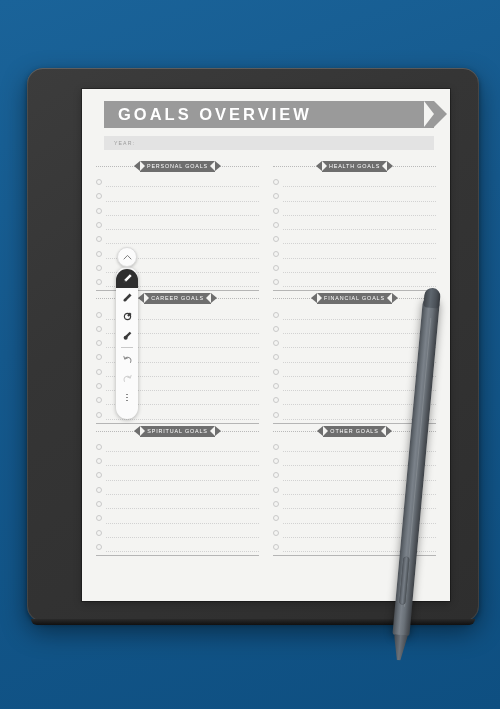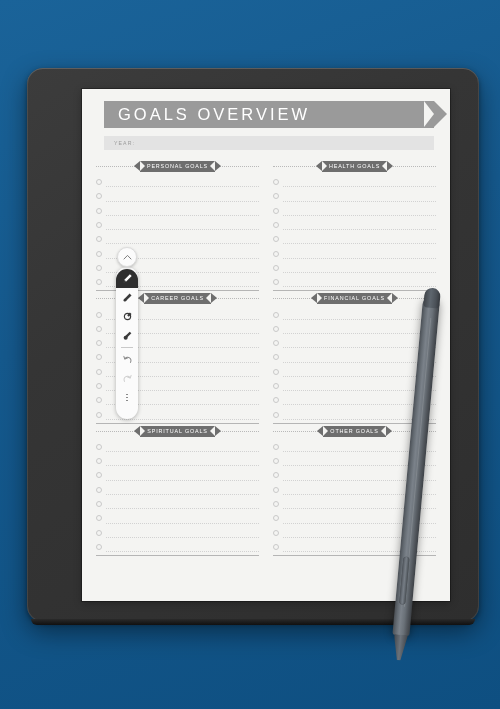--- a/index.html
+++ b/index.html
@@ -96,21 +96,21 @@
     width: 0; height: 0;
     border-top: 13.5px solid transparent;
     border-bottom: 13.5px solid transparent;
     border-left: 10px solid #f4f4f2;
     z-index: 2;
   }
   .title-text {
     color: #ffffff;
     font-size: 16.5px;
     letter-spacing: 3.0px;
-    font-weight: 400;
+    font-weight: 700;
     white-space: nowrap;
     text-align: center;
   }
 
   
   .year-field {
     margin: 8px 2px 0 8px;
     height: 14px;
     background: #e3e3e3;
     display: flex;

